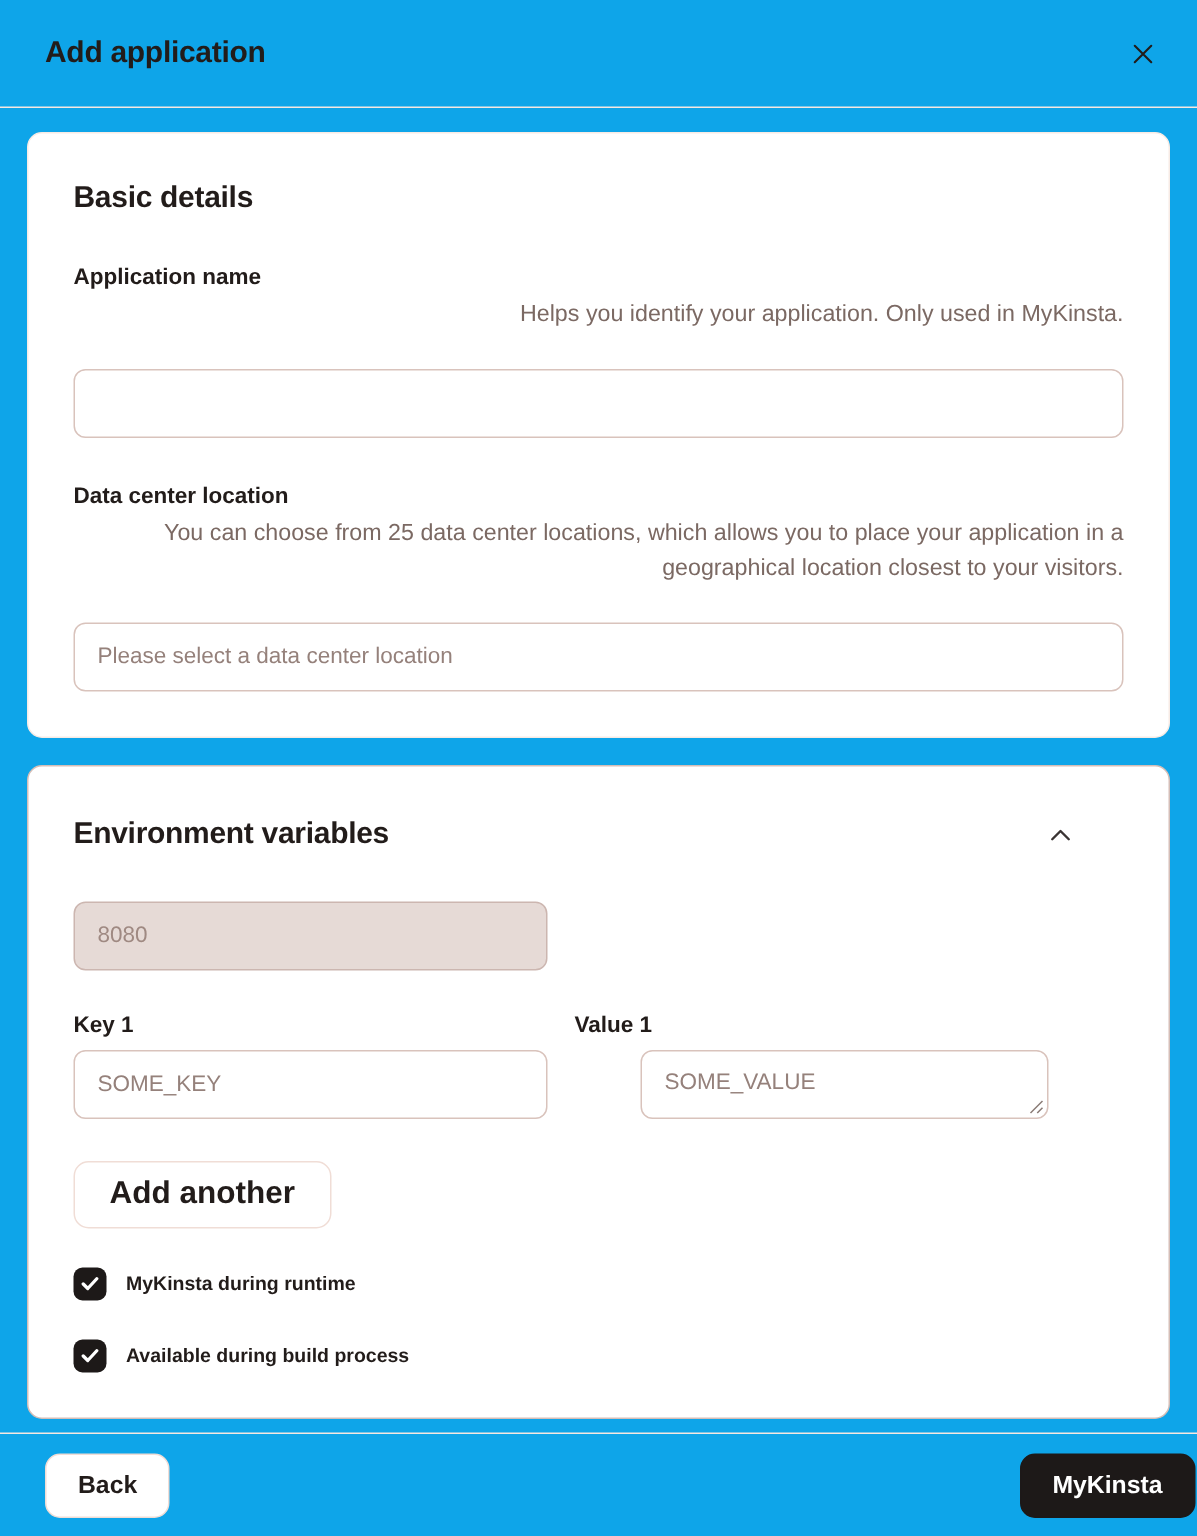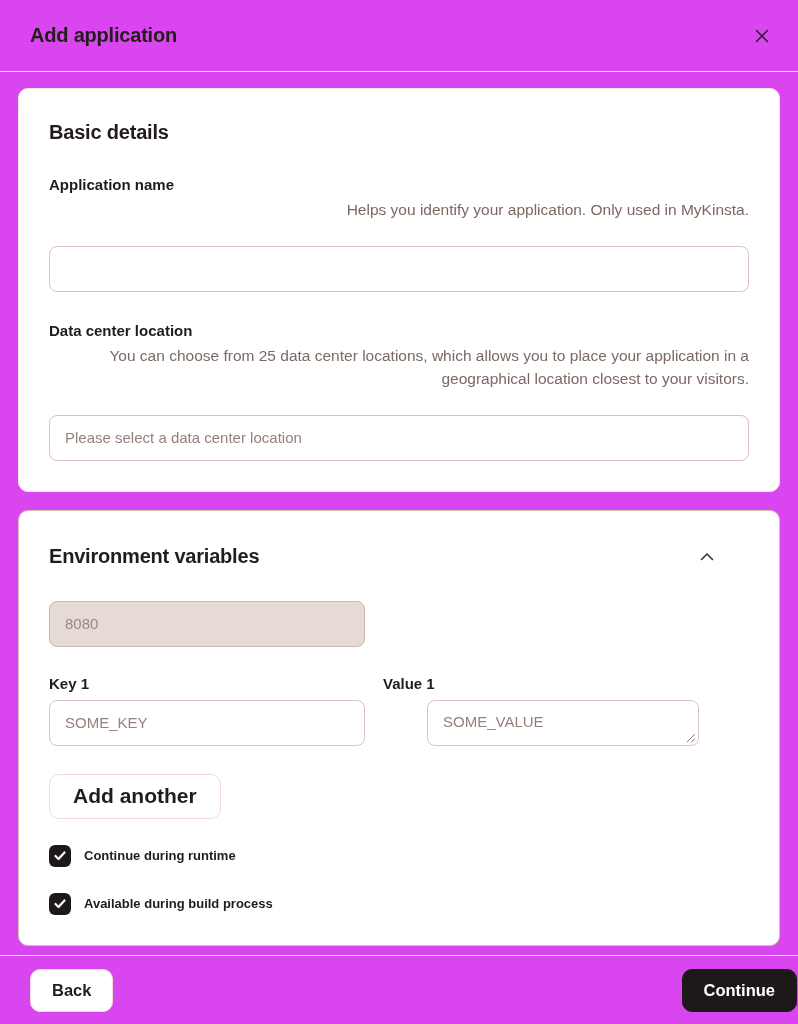--- a/index.html
+++ b/index.html
@@ -7,21 +7,21 @@
   body {
     font-family: "Liberation Sans", "DejaVu Sans", sans-serif;
     color: #221c1a;
     width: 798px;
   }
   .page {
     width: 798px;
     height: 1024px;
     display: flex;
     flex-direction: column;
-    background: #d946ef;
+    background: #0ea5e9;
   }
 
   
   .modal-header {
     flex: none;
     height: 72px;
     display: flex;
     align-items: center;
     justify-content: space-between;
     padding: 0 22px 0 30px;
@@ -292,33 +292,33 @@
       </div>
 
       <button class="add-another">Add another</button>
 
       <div class="checkbox-row">
         <span class="checkbox">
           <svg width="12" height="10" viewBox="0 0 12 10">
             <path d="M1.5 5 L4.5 8 L10.5 1.5" fill="none" stroke="#ffffff" stroke-width="2.2" stroke-linecap="round" stroke-linejoin="round"></path>
           </svg>
         </span>
-        <span class="cb-label">Continue during runtime</span>
+        <span class="cb-label">MyKinsta during runtime</span>
       </div>
 
       <div class="checkbox-row">
         <span class="checkbox">
           <svg width="12" height="10" viewBox="0 0 12 10">
             <path d="M1.5 5 L4.5 8 L10.5 1.5" fill="none" stroke="#ffffff" stroke-width="2.2" stroke-linecap="round" stroke-linejoin="round"></path>
           </svg>
         </span>
         <span class="cb-label">Available during build process</span>
       </div>
     </section>
 
   </main>
 
   <footer class="modal-footer">
     <button class="btn-secondary">Back</button>
-    <button class="btn-primary">Continue</button>
+    <button class="btn-primary">MyKinsta</button>
   </footer>
 
 </div>
 
 </body></html>

